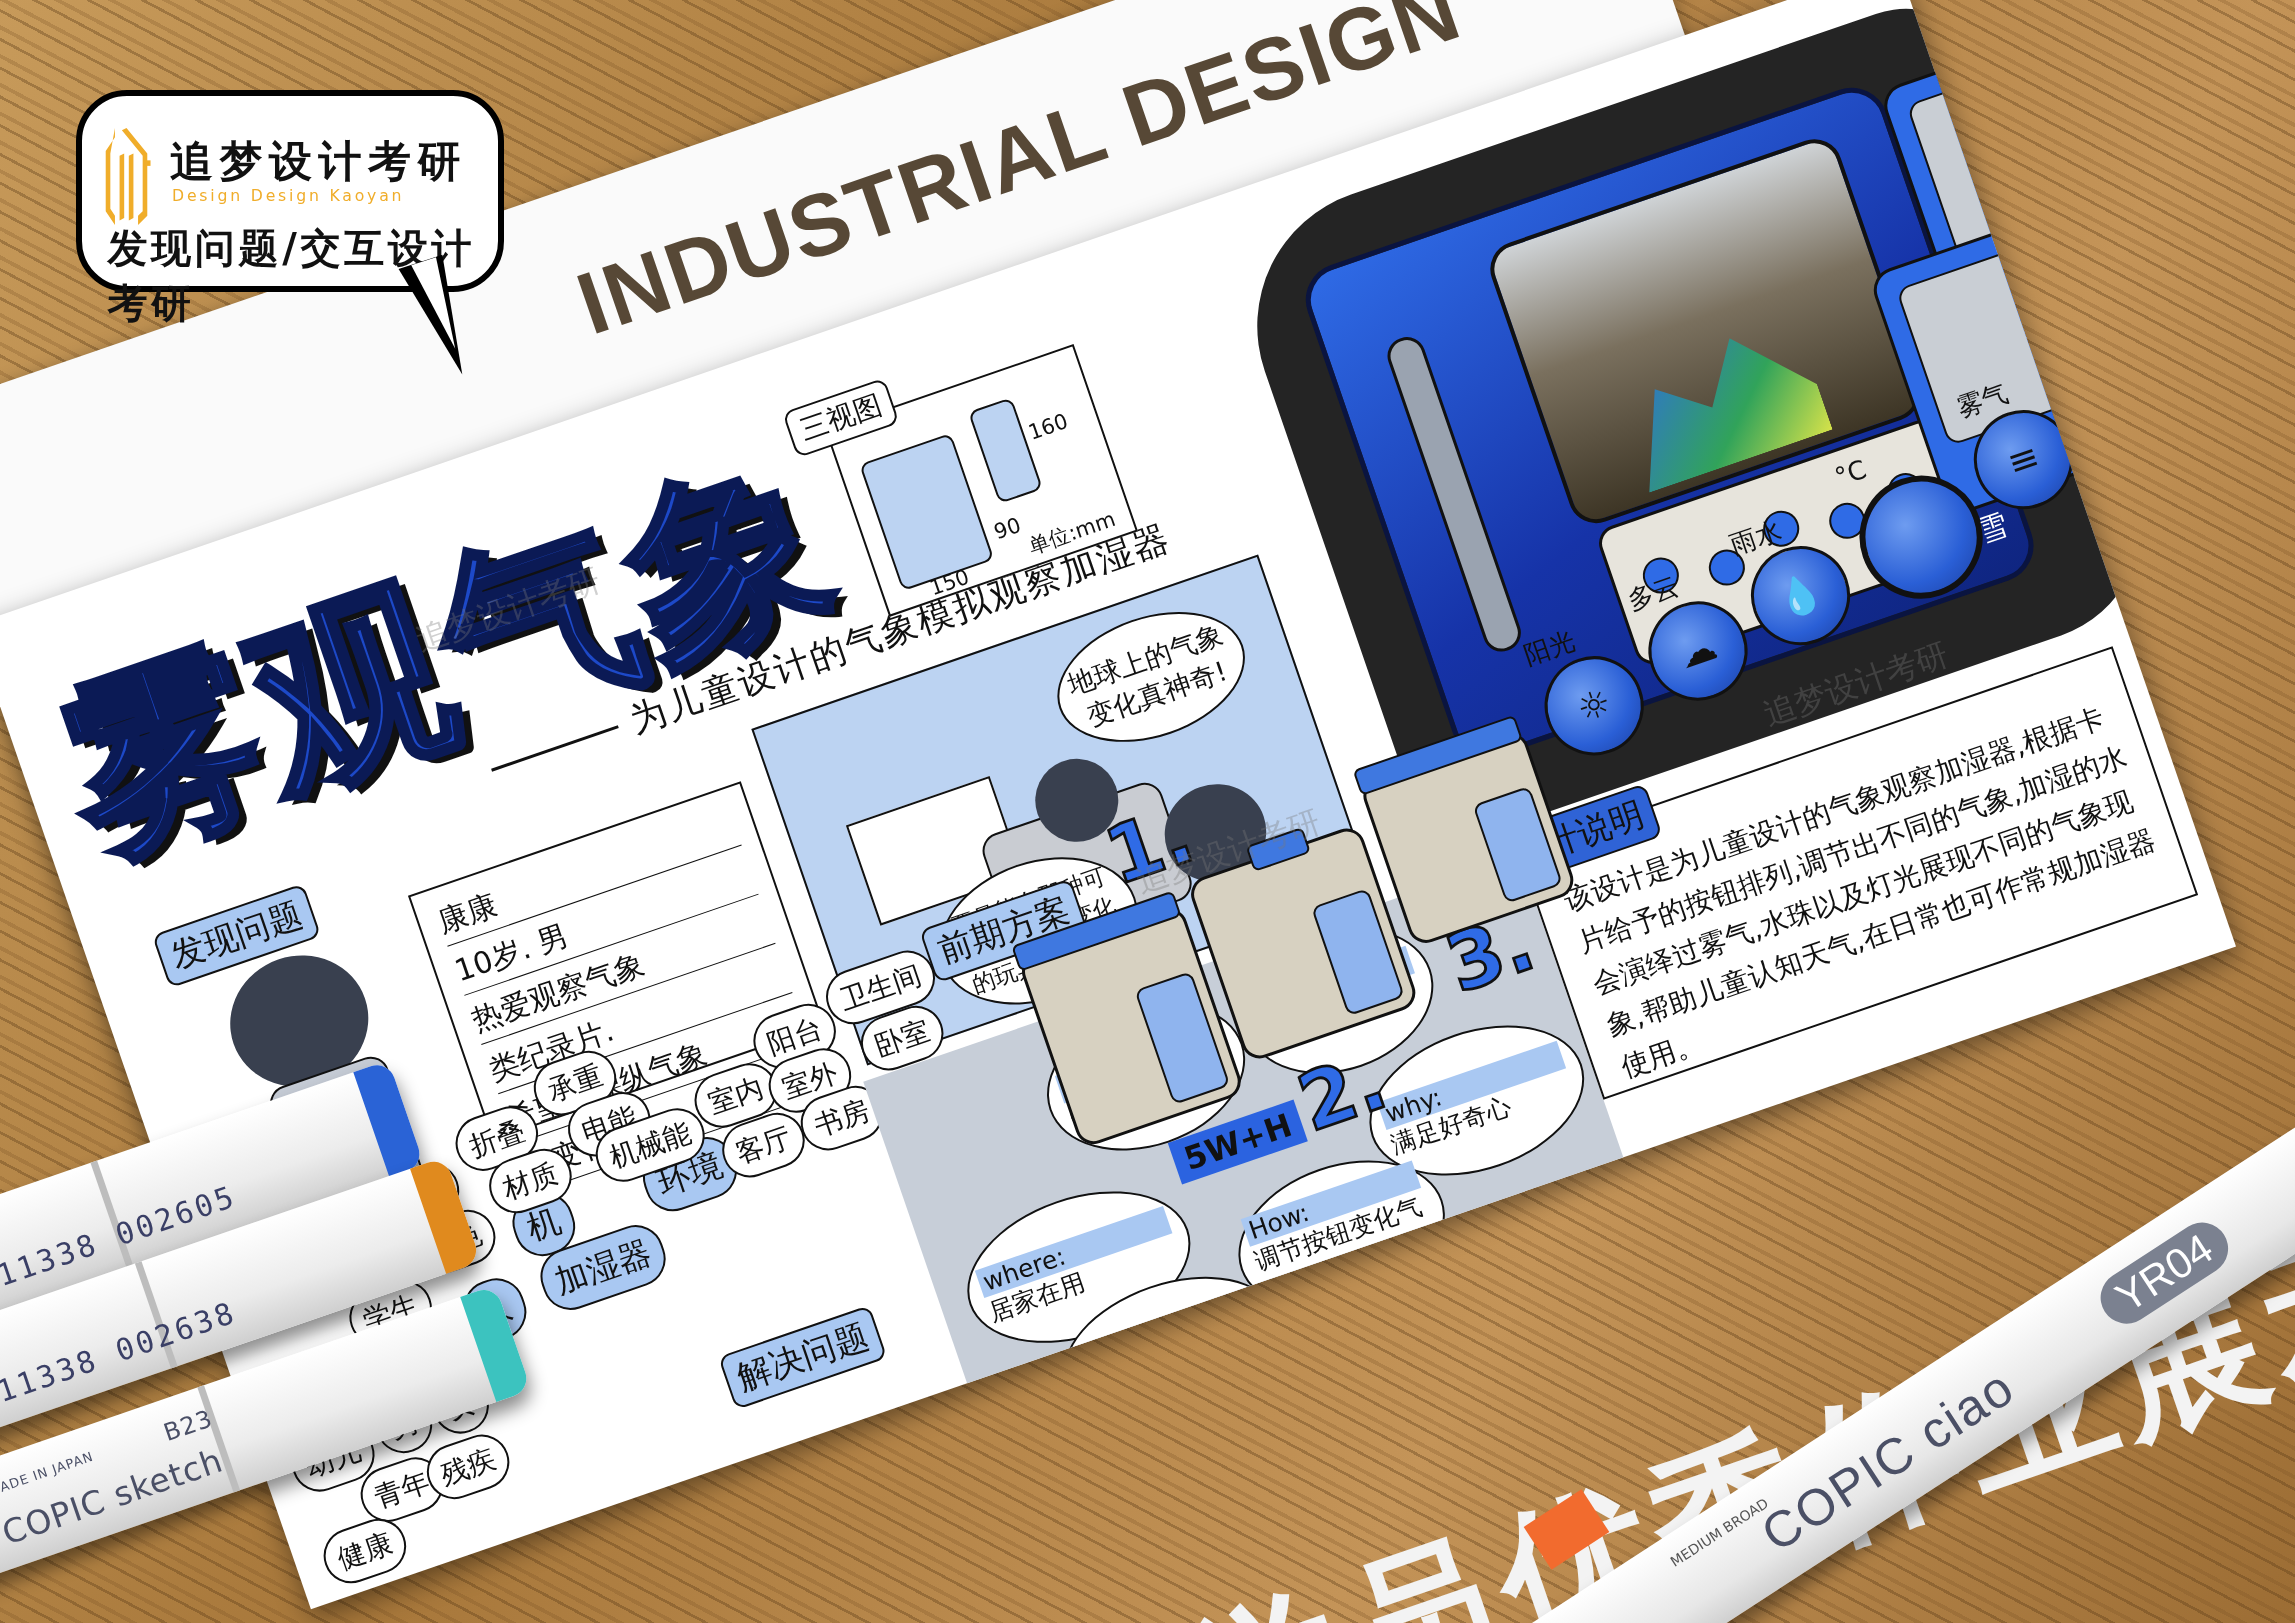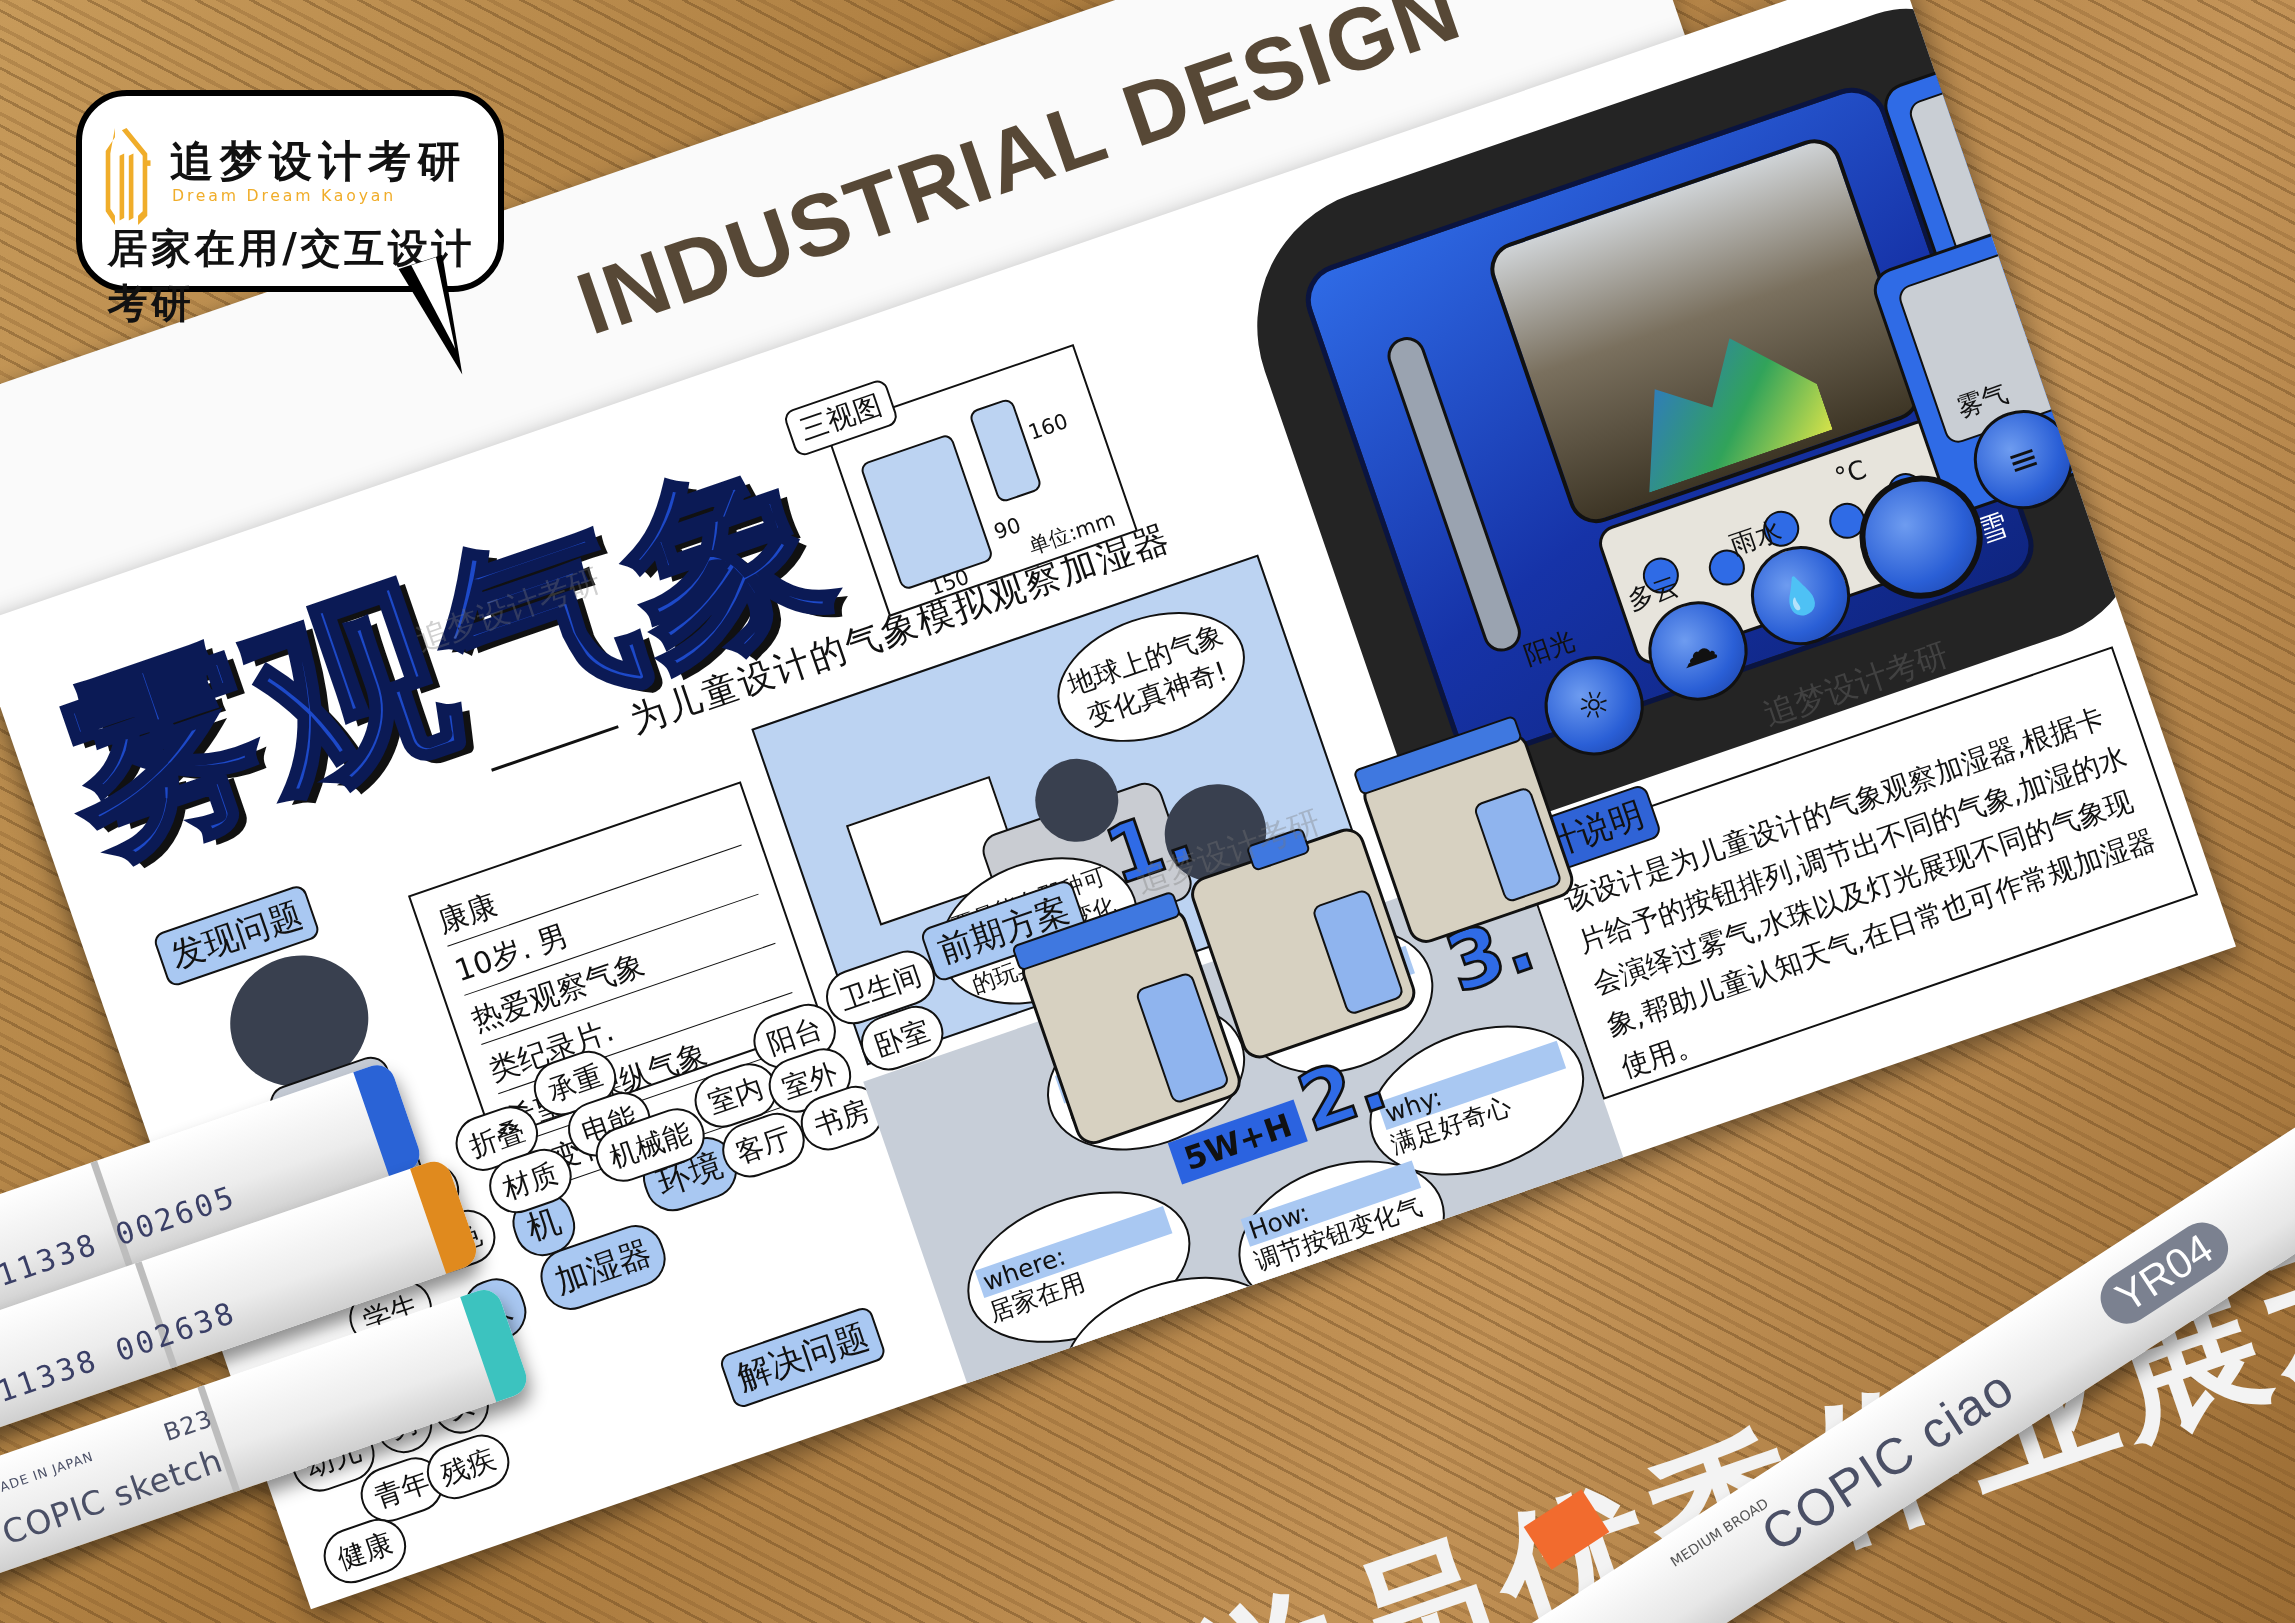--- a/index.html
+++ b/index.html
@@ -337,22 +337,22 @@
 <div class="abs bubble-tail"></div>
 <div class="abs bubble">
   <svg class="abs logo-mark" viewBox="0 0 110 210">
     <polygon points="30,0 30,20 10,50 10,180 30,210 30,190 20,175 20,55" fill="#f0ad2a"></polygon>
     <polygon points="45,5 55,0 100,55 100,190 80,210 80,190 90,180 90,60" fill="#f0ad2a"></polygon>
     <polygon points="40,60 50,55 50,195 40,200" fill="#f0ad2a"></polygon>
     <polygon points="60,60 70,55 70,195 60,200" fill="#f0ad2a"></polygon>
     <rect x="95" y="70" width="12" height="12" fill="#f0ad2a"></rect>
   </svg>
   <div class="abs brand-cn">追梦设计考研</div>
-  <div class="abs brand-en">Dream Dream Kaoyan</div>
-  <div class="abs brand-slogan">居家在用/交互设计考研</div>
+  <div class="abs brand-en">Design Design Kaoyan</div>
+  <div class="abs brand-slogan">发现问题/交互设计考研</div>
 </div>
 <div class="abs bubble-tail-inner"></div>
 
 <div class="abs id-title">INDUSTRIAL DESIGN</div>
 <div class="abs showcase-title">学员优秀作业展示</div>
 
 <div class="abs marker" style="left:-93px;top:1226px;width:509px;transform:rotate(-19deg);">
   <div class="cap" style="background:#2a63d6;"></div>
   <div class="band" style="left:194px;"></div>
   <div class="code" style="left:28px;top:60px;">4511338 002605</div>

